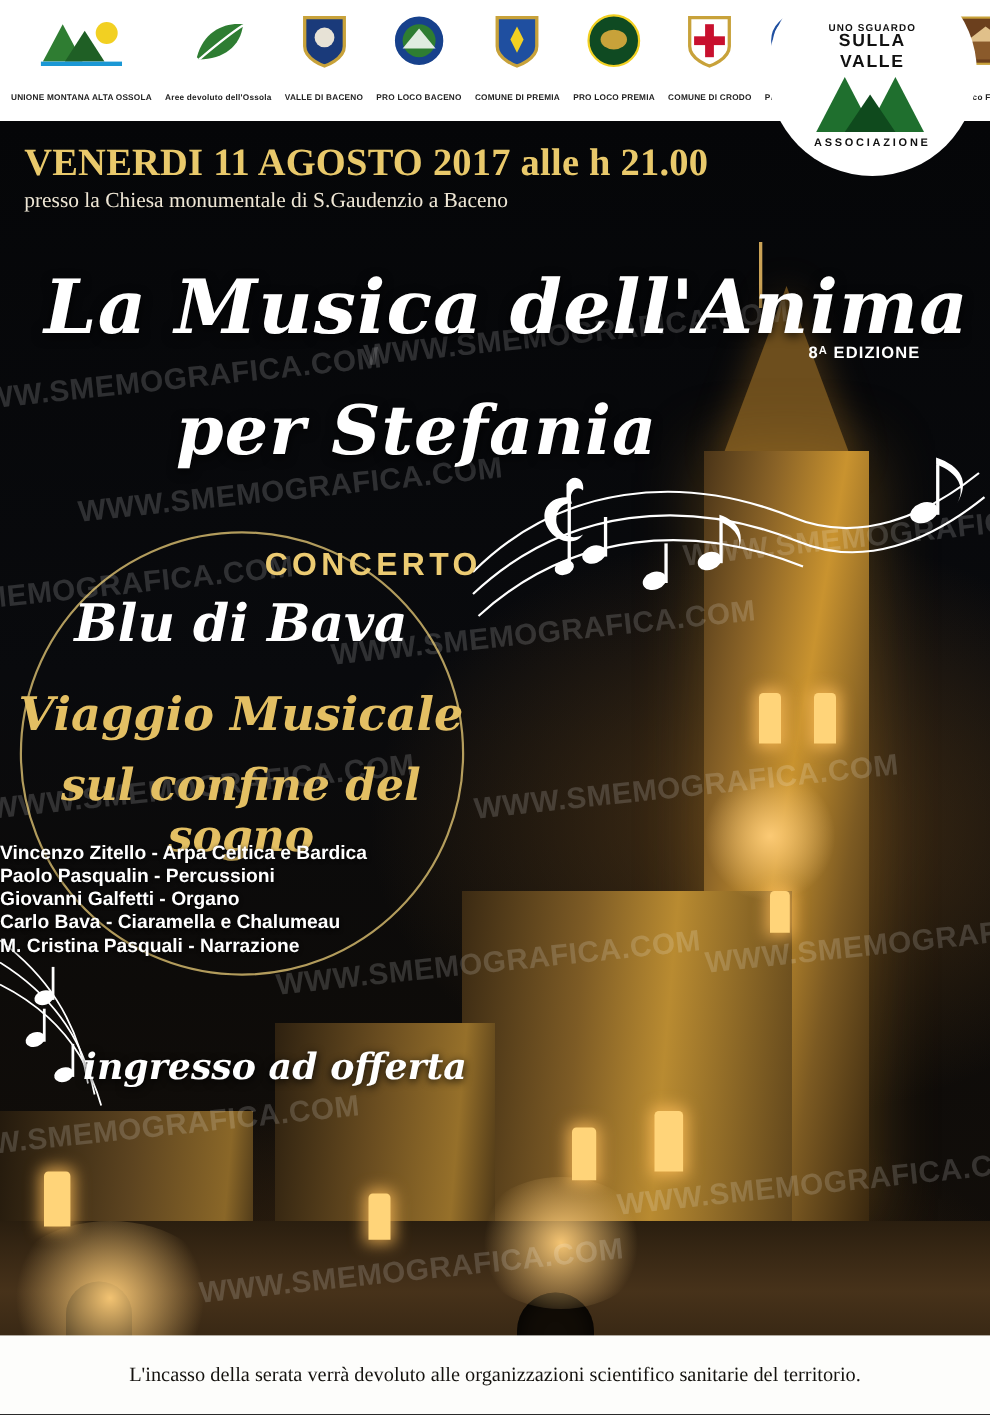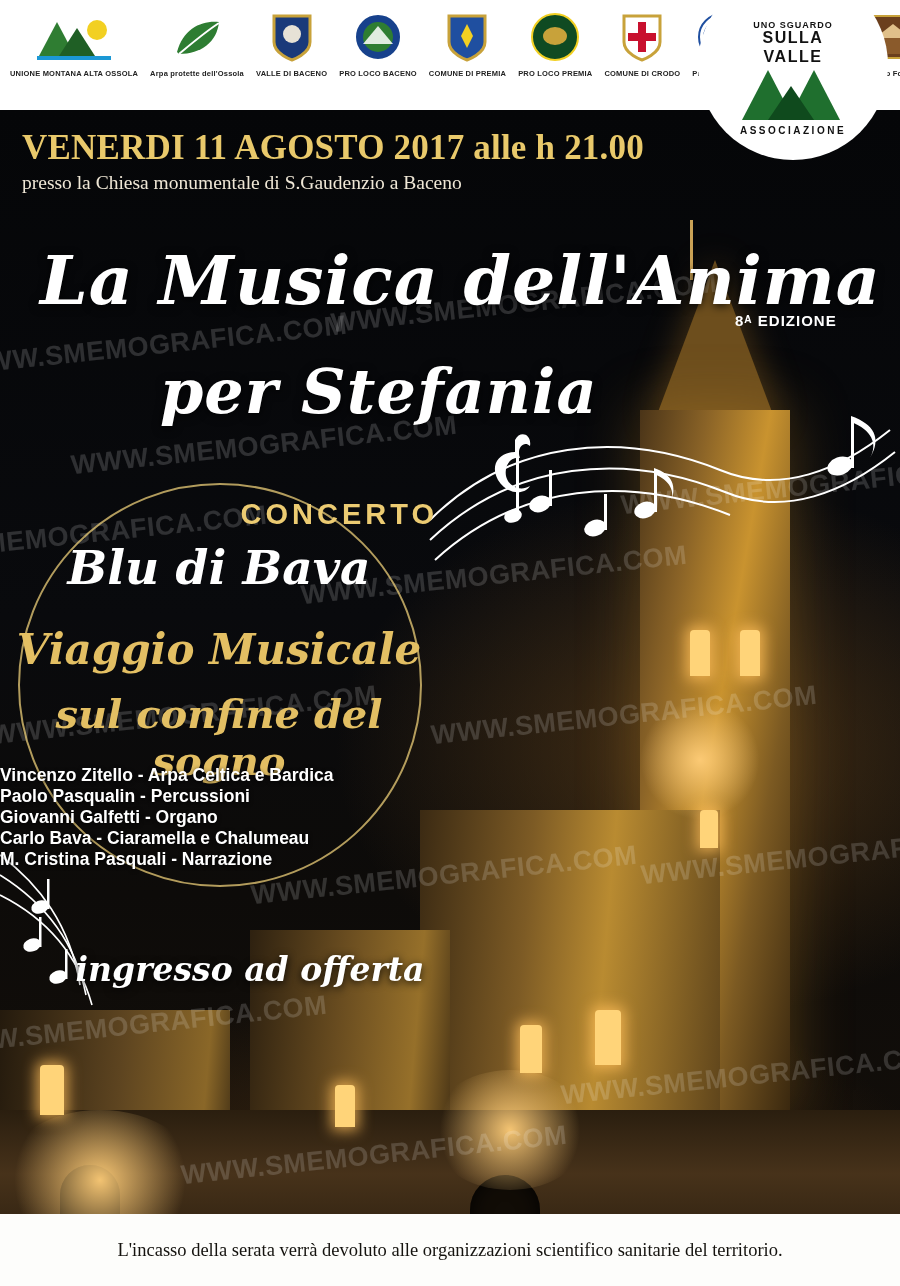--- a/index.html
+++ b/index.html
@@ -27,21 +27,21 @@
     display:flex;align-items:center;gap:12px;
   }
   .logo{
     display:flex;flex-direction:column;align-items:center;justify-content:flex-start;
     width:auto;
   }
   .logo .mark{
     height:58px;display:flex;align-items:center;justify-content:center;
   }
   .logo .cap{
-    font-size:7.5px;color:#222;letter-spacing:.2px;margin-top:3px;text-align:center;
+    font-size:7.5px;color:#222;letter-spacing:.2px;margin-top:18px;text-align:center;
     white-space:nowrap;font-weight:700;
   }
   .badge-circle{
     position:absolute;right:12px;top:-30px;width:190px;height:190px;border-radius:50%;
     background:#ffffff;display:flex;flex-direction:column;align-items:center;justify-content:center;
     z-index:7;
   }
   .badge-circle .b-top{
     font-size:9px;letter-spacing:1px;color:#111;font-weight:700;margin-top:26px;
   }
@@ -302,21 +302,21 @@
         <div class="cap">UNIONE MONTANA ALTA OSSOLA</div>
       </div>
 
       <div class="logo">
         <div class="mark">
           <svg width="60" height="46" viewBox="0 0 60 46">
             <path d="M10,38 C16,14 36,6 52,8 C50,28 34,40 12,40 Z" fill="#2e7d32"></path>
             <path d="M12,40 C24,30 38,18 52,9" stroke="#ffffff" stroke-width="2" fill="none"></path>
           </svg>
         </div>
-        <div class="cap">Arpa protette dell'Ossola</div>
+        <div class="cap">Aree devoluto dell'Ossola</div>
       </div>
 
       <div class="logo">
         <div class="mark">
           <svg width="44" height="50" viewBox="0 0 44 50">
             <path d="M4,4 H40 V30 C40,42 22,48 22,48 C22,48 4,42 4,30 Z" fill="#1a3a7a" stroke="#c8a23a" stroke-width="3"></path>
             <circle cx="22" cy="22" r="9" fill="#e7e2d6"></circle>
           </svg>
         </div>
         <div class="cap">VALLE DI BACENO</div>

